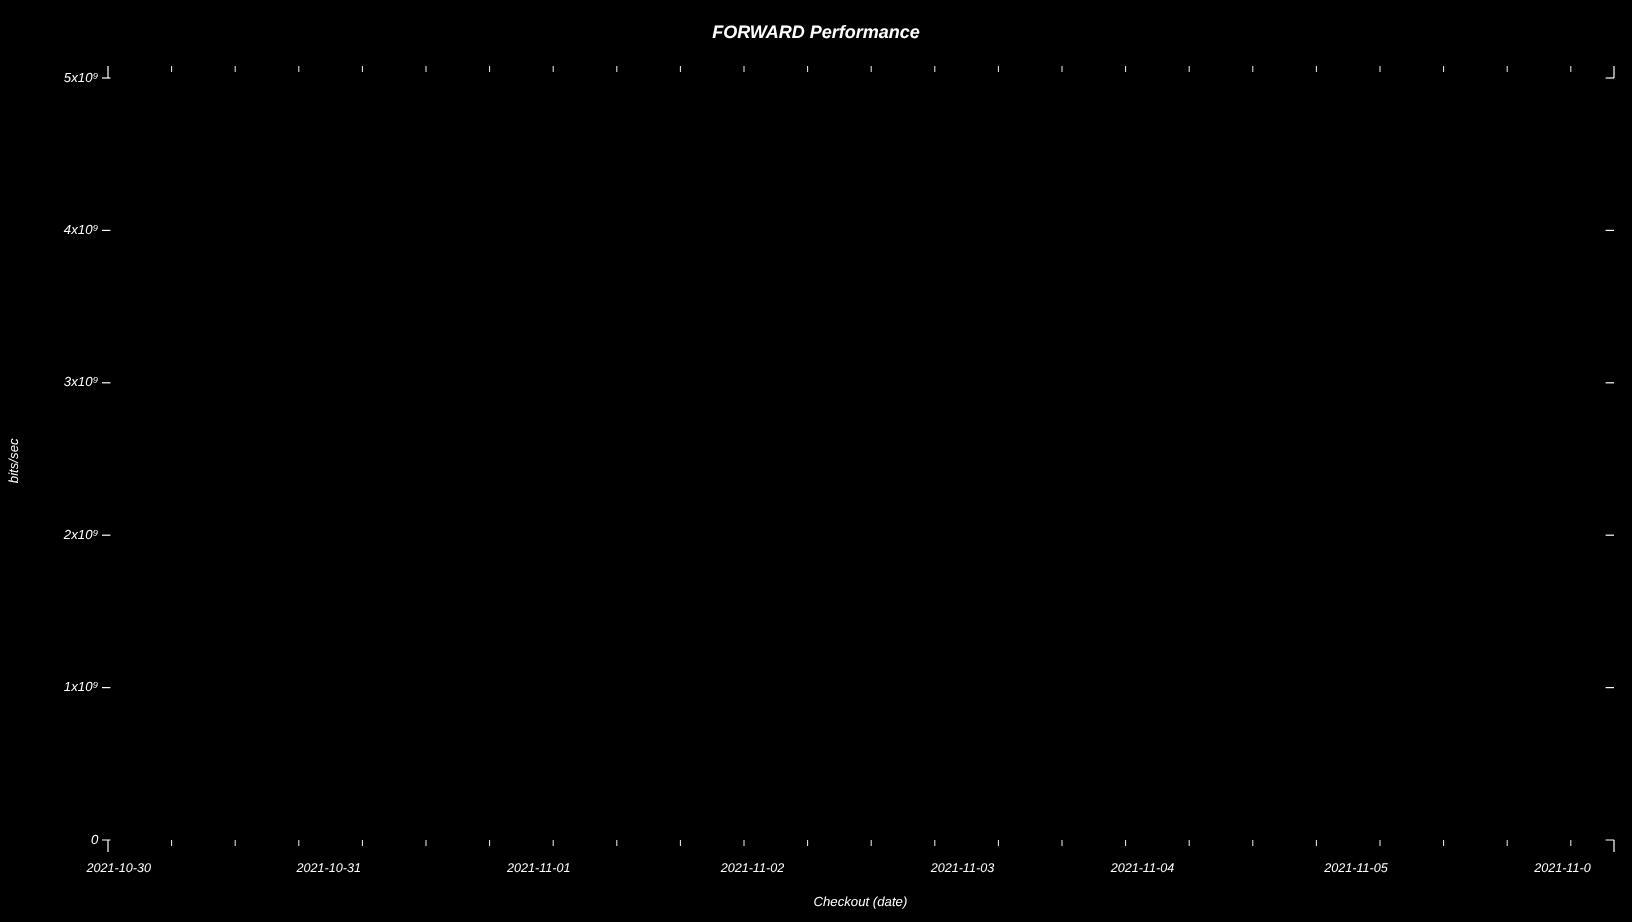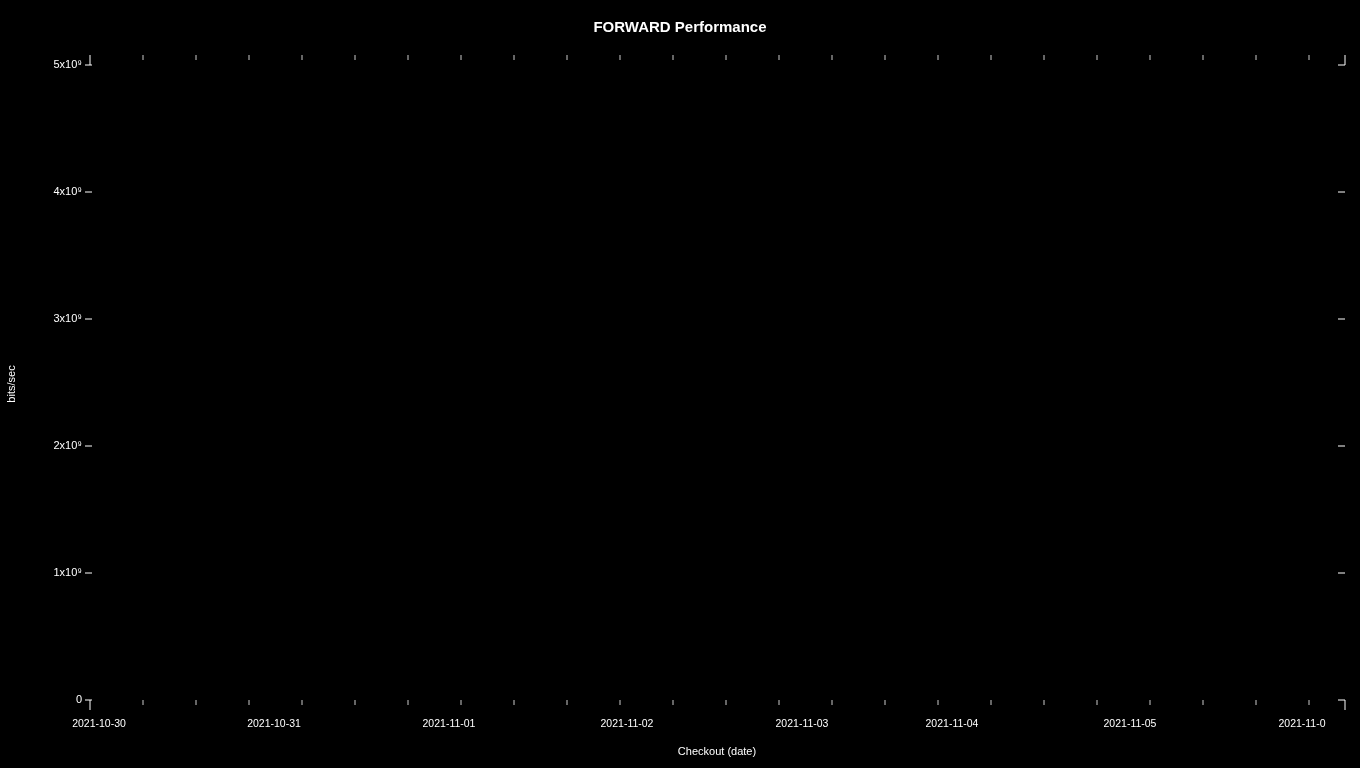--- a/index.html
+++ b/index.html
@@ -10,20 +10,21 @@
       width: 1360px;
       height: 768px;
       overflow: hidden;
       position: relative;
     }
     .chart-container {
       position: absolute;
       top: 0; left: 0;
       width: 1360px;
       height: 768px;
+      font-style: italic;
     }
     svg.chart-svg {
       position: absolute;
       top: 0; left: 0;
       width: 1360px;
       height: 768px;
     }
   </style>
 </head>
 <body>

